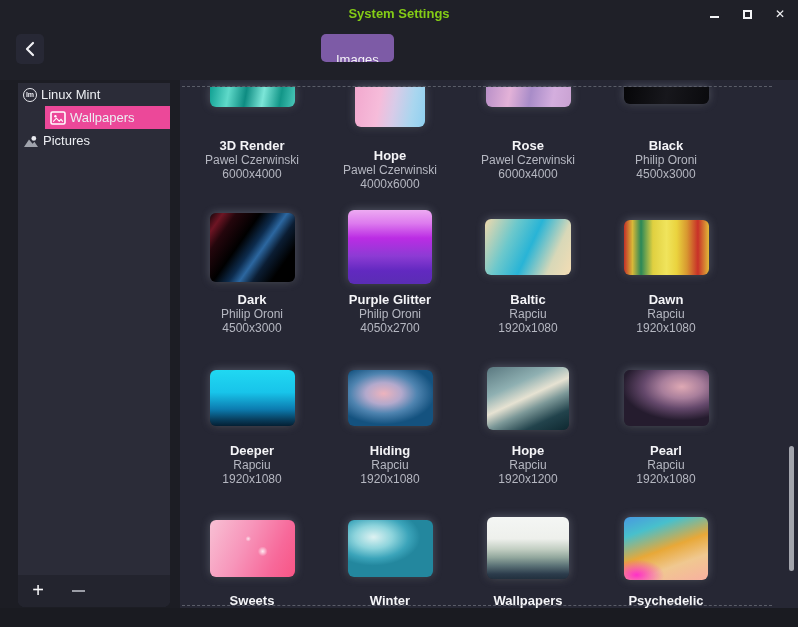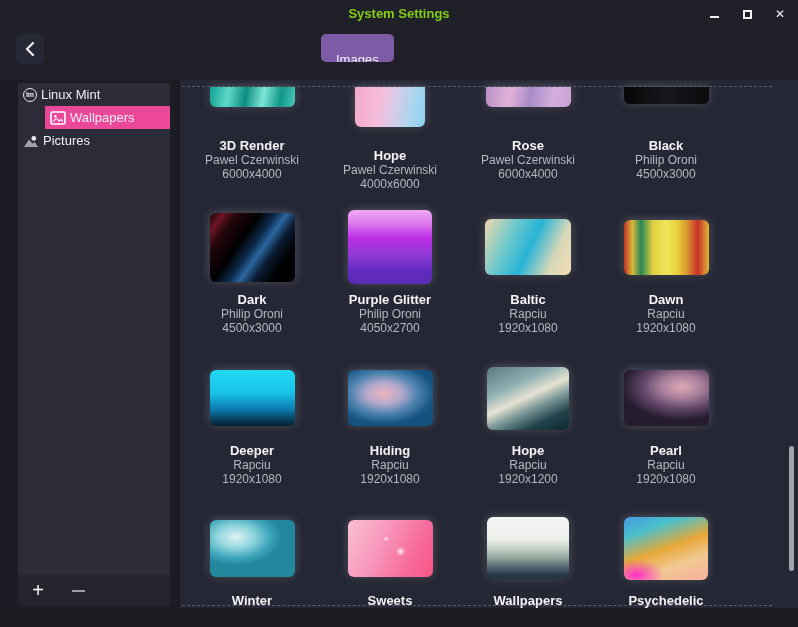--- a/index.html
+++ b/index.html
@@ -247,29 +247,29 @@
             <div class="thumb t11"></div>
           </div>
           <div class="wname">Pearl</div>
           <div class="wmeta">Rapciu</div>
           <div class="wmeta">1920x1080</div>
         </div>
       </div>
     <div id="grid-row-4" class="grid-row">
         <div class="wcell">
           <div class="tzone">
+            <div class="thumb t12"></div>
+          </div>
+          <div class="wname">Sweets</div>
+        </div>
+        <div class="wcell">
+          <div class="tzone">
             <div class="thumb t13"></div>
           </div>
           <div class="wname">Winter</div>
-        </div>
-        <div class="wcell">
-          <div class="tzone">
-            <div class="thumb t12"></div>
-          </div>
-          <div class="wname">Sweets</div>
         </div>
         <div class="wcell">
           <div class="tzone">
             <div class="thumb t14"></div>
           </div>
           <div class="wname">Wallpapers</div>
         </div>
         <div class="wcell">
           <div class="tzone">
             <div class="thumb t15"></div>

